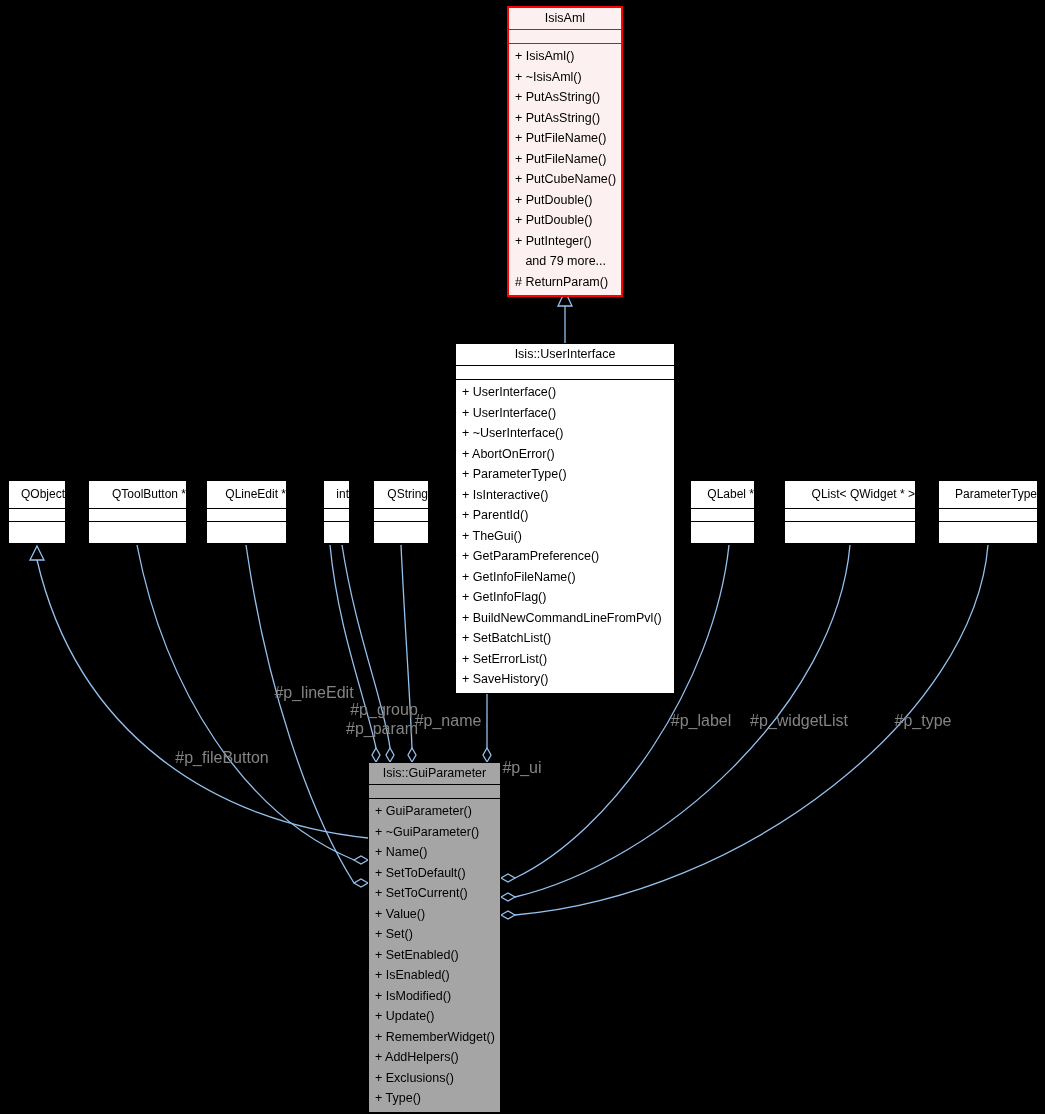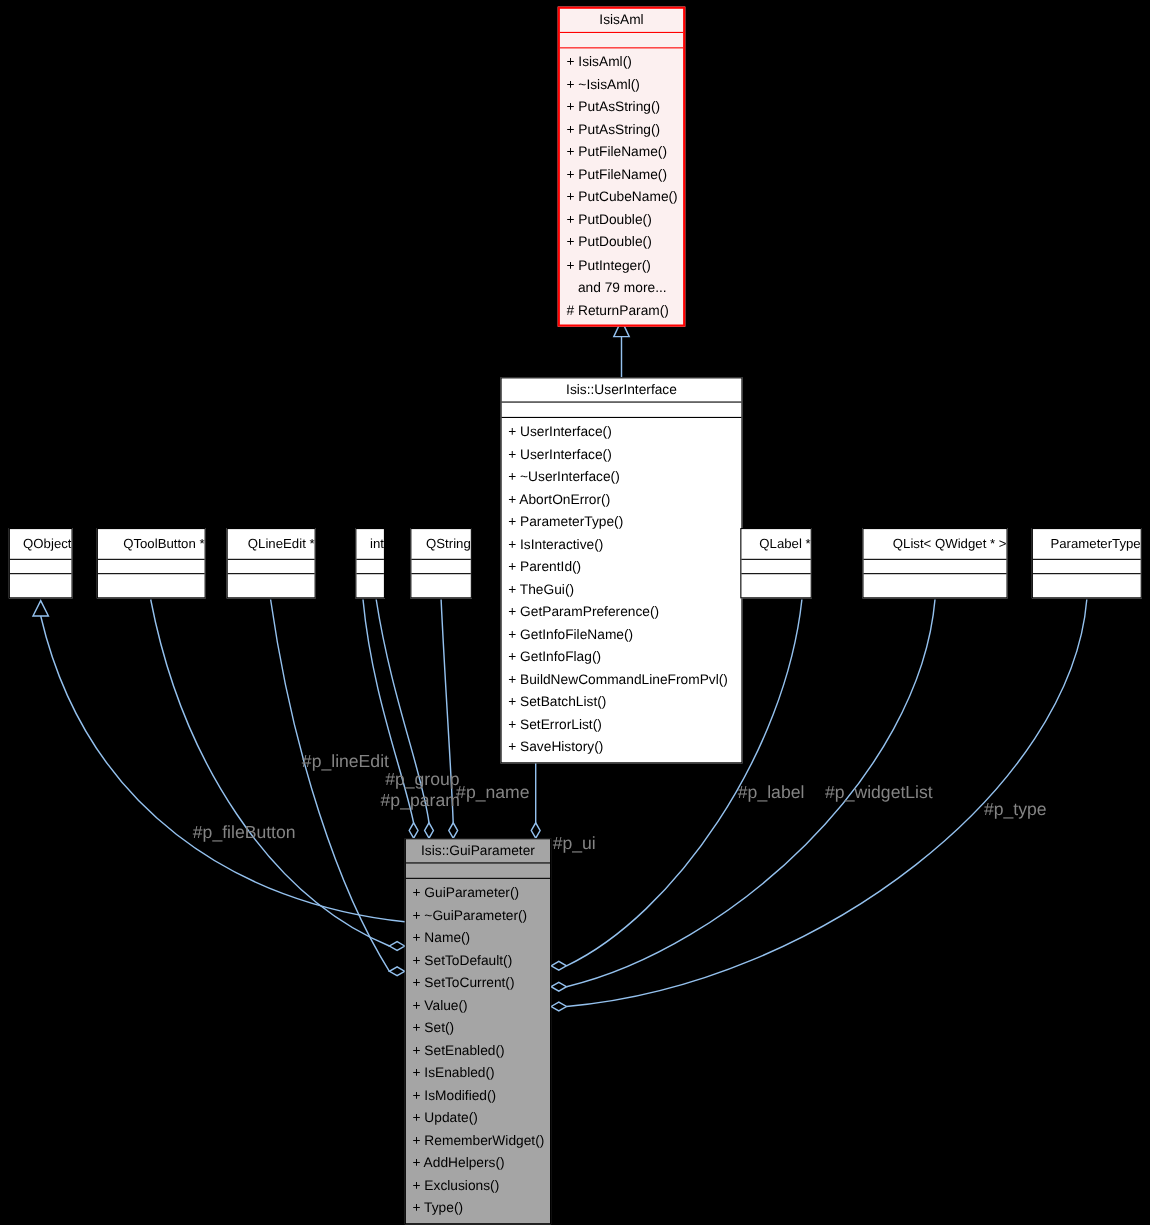--- a/index.html
+++ b/index.html
@@ -171,21 +171,21 @@
 <div class="node small" style="left:323px;top:480px;width:27px;">
   <div class="title">int</div>
   <div class="sect"></div>
   <div class="sect last"></div>
 </div>
 <div class="node small" style="left:373px;top:480px;width:56px;">
   <div class="title">QString</div>
   <div class="sect"></div>
   <div class="sect last"></div>
 </div>
-<div class="node small" style="left:673px;top:480px;width:65px;">
+<div class="node small" style="left:690px;top:480px;width:65px;">
   <div class="title">QLabel *</div>
   <div class="sect"></div>
   <div class="sect last"></div>
 </div>
 <div class="node small" style="left:784px;top:480px;width:132px;">
   <div class="title">QList&lt; QWidget * &gt;</div>
   <div class="sect"></div>
   <div class="sect last"></div>
 </div>
 <div class="node small" style="left:938px;top:480px;width:100px;">
@@ -217,13 +217,13 @@
 </div>
 
 <span class="elabel" style="left:222px;top:751px;">#p_fileButton</span>
 <span class="elabel" style="left:314px;top:686px;">#p_lineEdit</span>
 <span class="elabel" style="left:384px;top:703px;">#p_group</span>
 <span class="elabel" style="left:382px;top:722px;">#p_param</span>
 <span class="elabel" style="left:448px;top:714px;">#p_name</span>
 <span class="elabel" style="left:522px;top:714px;margin-top:47px;">#p_ui</span>
 <span class="elabel" style="left:701px;top:714px;">#p_label</span>
 <span class="elabel" style="left:799px;top:714px;">#p_widgetList</span>
-<span class="elabel" style="left:923px;top:730px;">#p_type</span>
+<span class="elabel" style="left:923px;top:714px;">#p_type</span>
 
 </body></html>

